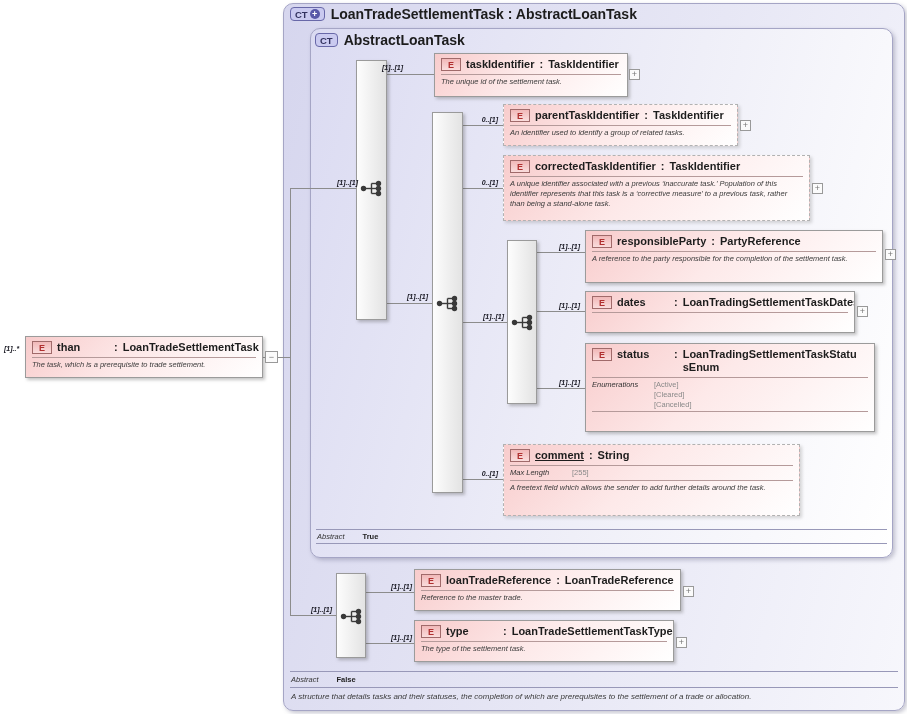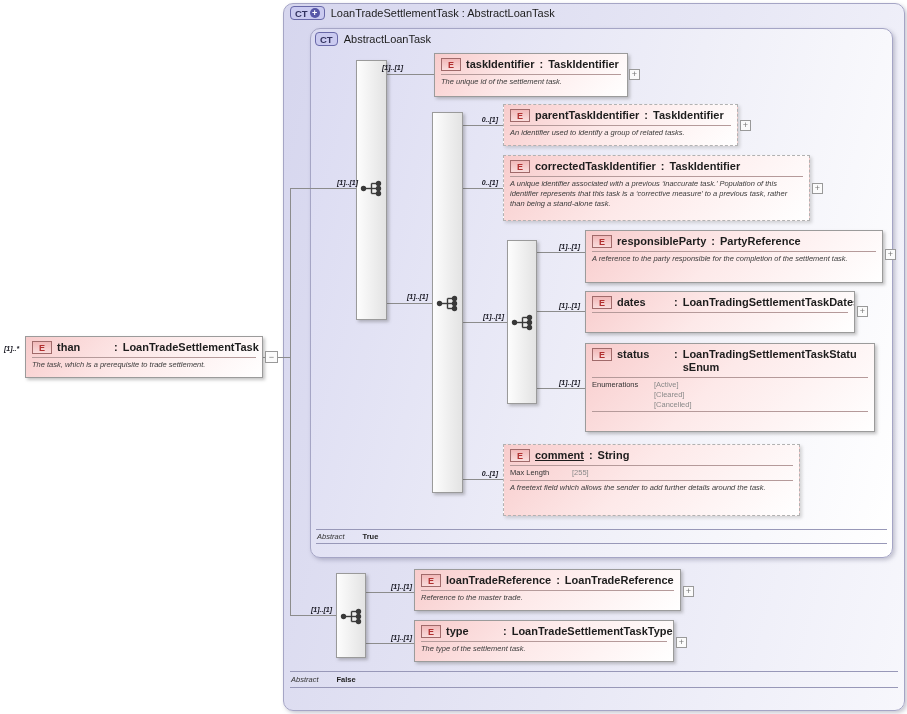--- a/index.html
+++ b/index.html
@@ -5,21 +5,21 @@
   html,body{margin:0;padding:0;background:#fff;}
   .canvas{position:relative;width:907px;height:714px;background:#ffffff;overflow:hidden;
           font-family:"Liberation Sans",sans-serif;color:#222;}
 
   
   .ctbox{position:absolute;border:1px solid #a5a5c5;border-radius:10px;
          box-shadow:2px 2px 4px rgba(90,90,120,.35);box-sizing:border-box;}
   .ct-outer{background:linear-gradient(105deg,#d6d6ee 0%,#e7e7f5 55%,#f7f7fc 100%);}
   .ct-inner{background:linear-gradient(105deg,#dbdbf2 0%,#efeff8 55%,#ffffff 100%);}
   .cthead{position:absolute;display:flex;align-items:center;gap:6px;}
-  .cttitle{font-weight:normal;font-size:11px;color:#1c1c1c;white-space:nowrap;}
+  .cttitle{font-weight:bold;font-size:14px;color:#1c1c1c;white-space:nowrap;}
   .ctbadge{display:inline-flex;align-items:center;border:1px solid #6868a8;border-radius:4px;
            background:#cacaf0;color:#32325e;font-weight:bold;font-size:9.5px;
            height:14px;padding:0 4px;box-sizing:border-box;}
   .ctplus{display:inline-block;width:10px;height:10px;border-radius:50%;background:#5858a8;
           color:#fff;font-size:9px;font-weight:bold;line-height:10px;text-align:center;margin-left:2px;}
 
   
   .ctline{position:absolute;height:1px;background:#9898b8;}
   .ctrow{position:absolute;font-size:7.5px;display:flex;gap:18px;align-items:baseline;}
   .ctrow .albl{font-style:italic;color:#333;}
@@ -47,21 +47,21 @@
   .ehead{display:flex;align-items:flex-start;gap:5px;padding:4px 6px 2px 6px;line-height:13px;}
   .ebadge{flex:none;width:20px;height:13px;margin-top:0;border:1px solid #a06a6a;
           background:linear-gradient(#f1b8b8,#fadcdc);color:#b03030;font-weight:bold;font-size:9px;
           text-align:center;line-height:12px;box-sizing:border-box;}
   .ename{font-weight:bold;font-size:11px;color:#1d1d1d;min-width:52px;white-space:nowrap;}
   .ecolon{font-weight:bold;font-size:11px;color:#1d1d1d;}
   .etype{font-weight:bold;font-size:11px;color:#1d1d1d;}
   .esep{border-top:1px solid #b59a9a;margin:1px 6px 0 6px;}
   .edesc{padding:2px 6px 4px 6px;font-size:7.5px;font-style:italic;color:#3a3a3a;line-height:1.3;}
   .efacet{display:flex;padding:2px 6px 1px 6px;font-size:7.5px;line-height:1.3;}
-  .eflabel{color:#333;width:62px;flex:none;}
+  .eflabel{font-style:italic;color:#333;width:62px;flex:none;}
   .efvals{color:#8a8a8a;}
   .ebox-status .etype{max-width:180px;word-break:break-all;}
 
   
   .pm{position:absolute;width:11px;height:11px;box-sizing:border-box;border:1px solid #999;
       background:#fbfbfb;color:#777;font-size:9px;line-height:9px;text-align:center;cursor:pointer;}
   .pm.minus{width:13px;height:12px;line-height:10px;}
 </style>
 </head>
 <body>
@@ -76,20 +76,21 @@
       </span>
     <span class="cttitle">LoanTradeSettlementTask : AbstractLoanTask</span>
   </div>
 
   <div class="ctline" style="left:290px;top:671px;width:608px;"></div>
   <div class="ctrow" style="left:291px;top:675px;">
     <span class="albl">Abstract</span>
     <span class="aval">False</span>
   </div>
   <div class="ctline" style="left:290px;top:687px;width:608px;"></div>
+  <div class="ctdesc" style="left:291px;top:692px;">A structure that details tasks and their statuses, the completion of which are prerequisites to the settlement of a trade or allocation.</div>
 
   <div class="ctbox ct-inner" style="left:310px;top:28px;width:583px;height:530px;"></div>
   <div class="cthead" style="left:315px;top:32px;">
     <span class="ctbadge">
         <span>CT</span>
       </span>
     <span class="cttitle">AbstractLoanTask</span>
   </div>
 
   <div class="ctline" style="left:316px;top:529px;width:571px;"></div>

